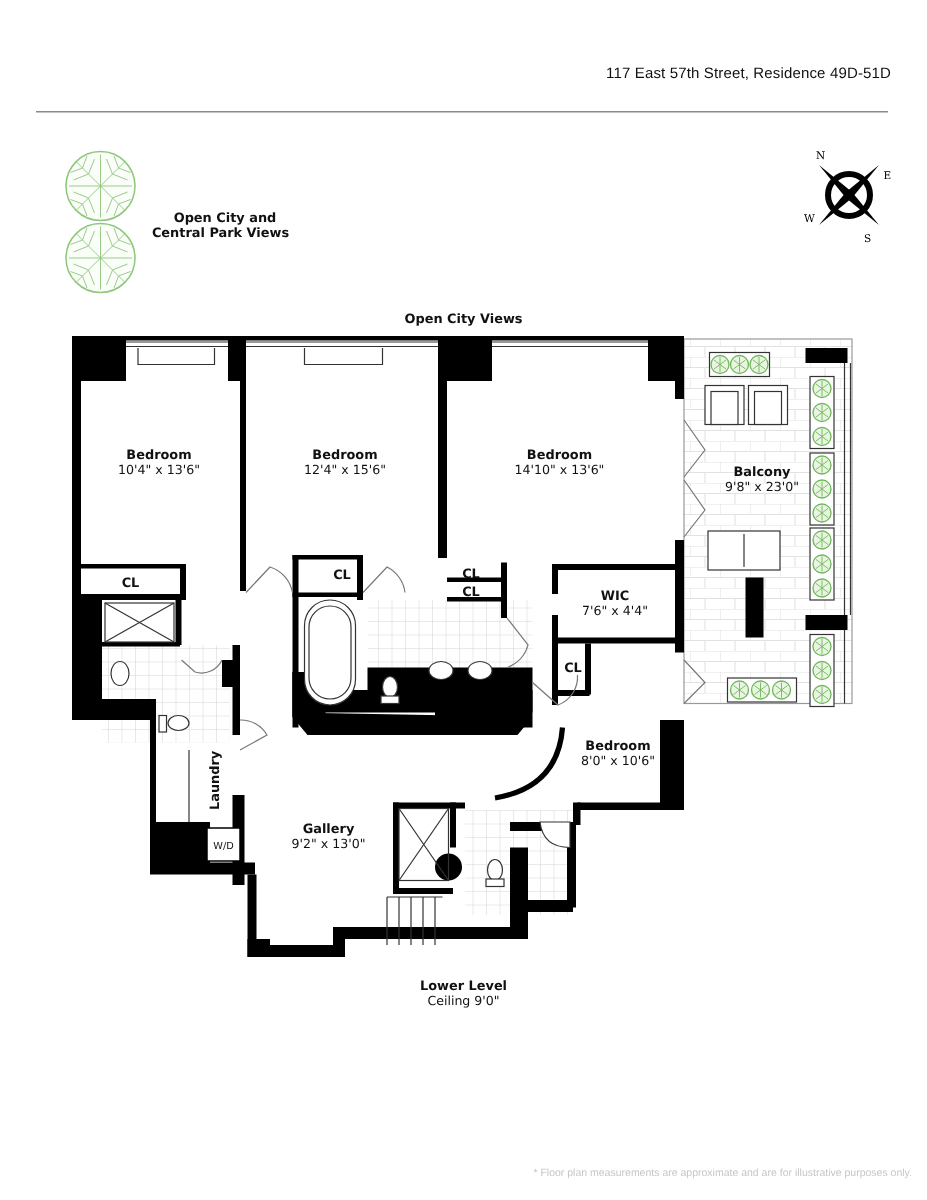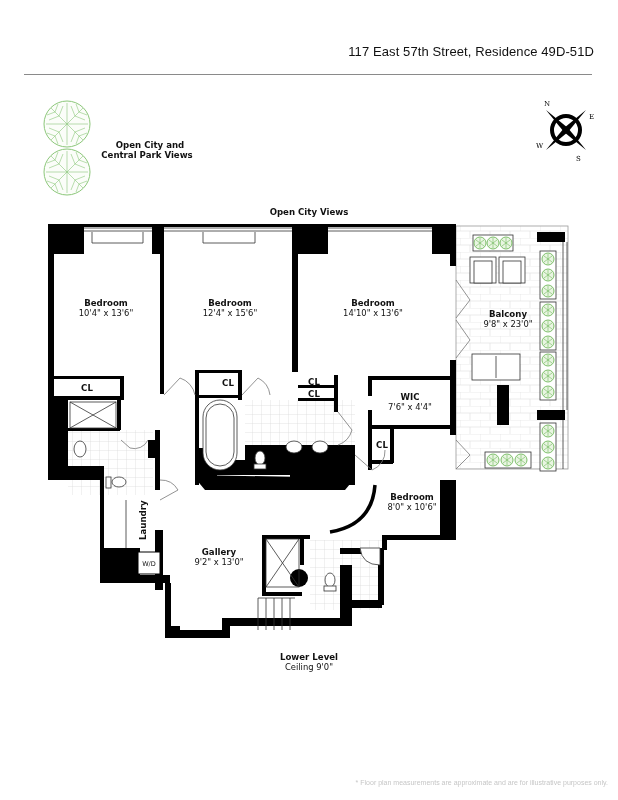--- a/index.html
+++ b/index.html
@@ -1,17 +1,17 @@
 <!DOCTYPE html>
 <html><head>
   <meta charset="utf-8">
   <style>
     html, body { margin: 0; padding: 0; background: #ffffff; }
     body { width: 618px; height: 800px; position: relative; overflow: hidden; font-family: "DejaVu Sans", sans-serif; }
-    .header-title { position: absolute; right: 24px; top: 44px; font-family: "Liberation Sans", sans-serif; font-size: 13px; color: #111; letter-spacing: 0.1px; }
+    .header-title { position: absolute; right: 24px; top: 44px; font-family: "Liberation Sans", sans-serif; font-size: 10px; color: #111; letter-spacing: 0.1px; }
     .header-rule { position: absolute; left: 24px; top: 74px; width: 568px; height: 1px; background: #8a8a8a; }
     .plan { position: absolute; left: 0; top: 0; }
     .lbl { font-family: "DejaVu Sans", sans-serif; fill: #111; }
     .lbl-b { font-weight: bold; font-size: 8.6px; }
     .lbl-n { font-size: 8.4px; }
     .footnote { position: absolute; right: 10px; top: 779px; font-family: "Liberation Sans", sans-serif; font-size: 7px; color: #c6c6c6; }
   </style>
 </head>
 <body>
 

